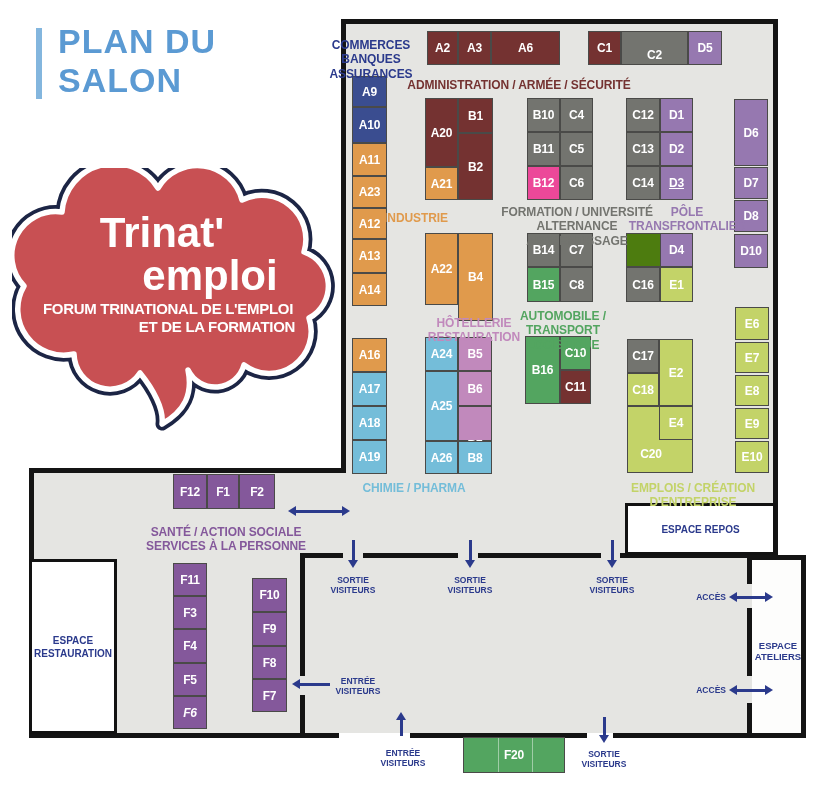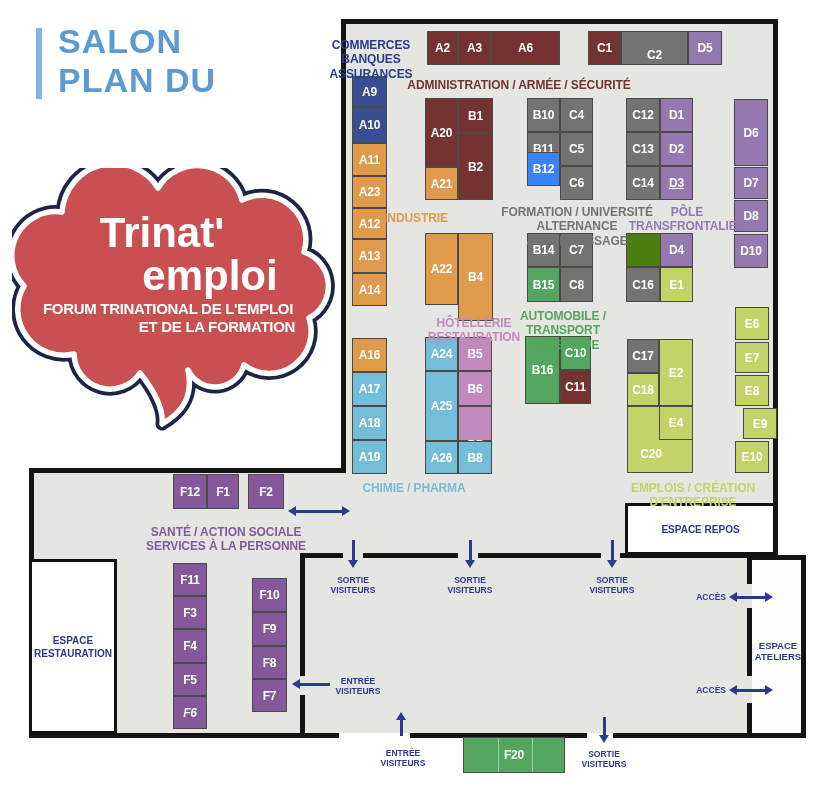--- a/index.html
+++ b/index.html
@@ -20,22 +20,22 @@
   #logo-svg{position:absolute;left:12px;top:168px;}
   .logo-big{font:700 42px "Liberation Sans",sans-serif;fill:#ffffff;}
   .logo-small{font:700 15px "Liberation Sans",sans-serif;fill:#ffffff;letter-spacing:-0.3px;}
 </style>
 </head>
 <body>
 
 <div id="plan">
   <div id="title-bar"></div>
   <div id="title-text">
+    <span class="line">PLAN DU</span>
     <span class="line">SALON</span>
-    <span class="line">PLAN DU</span>
   </div>
 
   <svg id="logo-svg" width="332" height="272" viewBox="0 0 332 272">
     <path d="M 12 118 A 44 44 0 0 1 50 44 A 52 52 0 0 1 146 20 A 46 46 0 0 1 230 32 A 44 44 0 0 1 292 84 A 36 36 0 0 1 297 150 A 42 42 0 0 1 232 197 A 30 30 0 0 1 176 202 C 181 226 173 243 150 256 C 152 241 141 221 128 205 A 36 36 0 0 1 62 186 A 46 46 0 0 1 12 118 Z" fill="#c85053" stroke="#1c2545" stroke-width="13" stroke-linejoin="round"></path>
     <path d="M 12 118 A 44 44 0 0 1 50 44 A 52 52 0 0 1 146 20 A 46 46 0 0 1 230 32 A 44 44 0 0 1 292 84 A 36 36 0 0 1 297 150 A 42 42 0 0 1 232 197 A 30 30 0 0 1 176 202 C 181 226 173 243 150 256 C 152 241 141 221 128 205 A 36 36 0 0 1 62 186 A 46 46 0 0 1 12 118 Z" fill="#c85053" stroke="#ffffff" stroke-width="5.5" stroke-linejoin="round"></path>
     <text class="logo-big" x="150" y="79" text-anchor="middle">Trinat'</text>
     <text class="logo-big" x="198" y="122" text-anchor="middle">emploi</text>
     <text class="logo-small" x="156" y="146" text-anchor="middle">FORUM TRINATIONAL DE L'EMPLOI</text>
     <text class="logo-small" x="205" y="164" text-anchor="middle">ET DE LA FORMATION</text>
   </svg>
@@ -147,21 +147,21 @@
     </div>
     <div class="abs booth" style="left: 560px; top: 98px; width: 33px; height: 34px; background: rgb(115, 116, 111);">
       <span style="position: relative;">C4</span>
     </div>
     <div class="abs booth" style="left: 527px; top: 132px; width: 33px; height: 34px; background: rgb(115, 116, 111);">
       <span style="position: relative;">B11</span>
     </div>
     <div class="abs booth" style="left: 560px; top: 132px; width: 33px; height: 34px; background: rgb(115, 116, 111);">
       <span style="position: relative;">C5</span>
     </div>
-    <div class="abs booth" style="left: 527px; top: 152px; width: 33px; height: 34px; background: #3b82f6;">
+    <div class="abs booth" style="left: 527px; top: 166px; width: 33px; height: 34px; background: #ec4899;">
       <span style="position: relative;">B12</span>
     </div>
     <div class="abs booth" style="left: 560px; top: 166px; width: 33px; height: 34px; background: rgb(115, 116, 111);">
       <span style="position: relative;">C6</span>
     </div>
     <div class="abs booth" style="left: 626px; top: 98px; width: 34px; height: 34px; background: rgb(115, 116, 111);">
       <span style="position: relative;">C12</span>
     </div>
     <div class="abs booth" style="left: 660px; top: 98px; width: 33px; height: 34px; background: rgb(150, 120, 176);">
       <span style="position: relative;">D1</span>
@@ -261,33 +261,33 @@
     </div>
     <div class="abs booth" style="left: 735px; top: 307px; width: 34px; height: 33px; background: rgb(195, 211, 104);">
       <span style="position: relative;">E6</span>
     </div>
     <div class="abs booth" style="left: 735px; top: 342px; width: 34px; height: 31px; background: rgb(195, 211, 104);">
       <span style="position: relative;">E7</span>
     </div>
     <div class="abs booth" style="left: 735px; top: 375px; width: 34px; height: 31px; background: rgb(195, 211, 104);">
       <span style="position: relative;">E8</span>
     </div>
-    <div class="abs booth" style="left: 735px; top: 408px; width: 34px; height: 31px; background: rgb(195, 211, 104); margin-left: 8px;">
+    <div class="abs booth" style="left: 735px; top: 408px; width: 34px; height: 31px; background: rgb(195, 211, 104);">
       <span style="position: relative;">E9</span>
     </div>
     <div class="abs booth" style="left: 735px; top: 441px; width: 34px; height: 32px; background: rgb(195, 211, 104);">
       <span style="position: relative;">E10</span>
     </div>
     <div class="abs booth" style="left: 173px; top: 474px; width: 34px; height: 35px; background: rgb(132, 88, 155);">
       <span style="position: relative;">F12</span>
     </div>
     <div class="abs booth" style="left: 207px; top: 474px; width: 32px; height: 35px; background: rgb(132, 88, 155);">
       <span style="position: relative;">F1</span>
     </div>
-    <div class="abs booth" style="left: 248px; top: 474px; width: 36px; height: 35px; background: rgb(132, 88, 155);">
+    <div class="abs booth" style="left: 239px; top: 474px; width: 36px; height: 35px; background: rgb(132, 88, 155);">
       <span style="position: relative;">F2</span>
     </div>
     <div class="abs booth" style="left: 173px; top: 563px; width: 34px; height: 33px; background: rgb(132, 88, 155);">
       <span style="position: relative;">F11</span>
     </div>
     <div class="abs booth" style="left: 173px; top: 596px; width: 34px; height: 33px; background: rgb(132, 88, 155);">
       <span style="position: relative;">F3</span>
     </div>
     <div class="abs booth" style="left: 173px; top: 629px; width: 34px; height: 34px; background: rgb(132, 88, 155);">
       <span style="position: relative;">F4</span>

